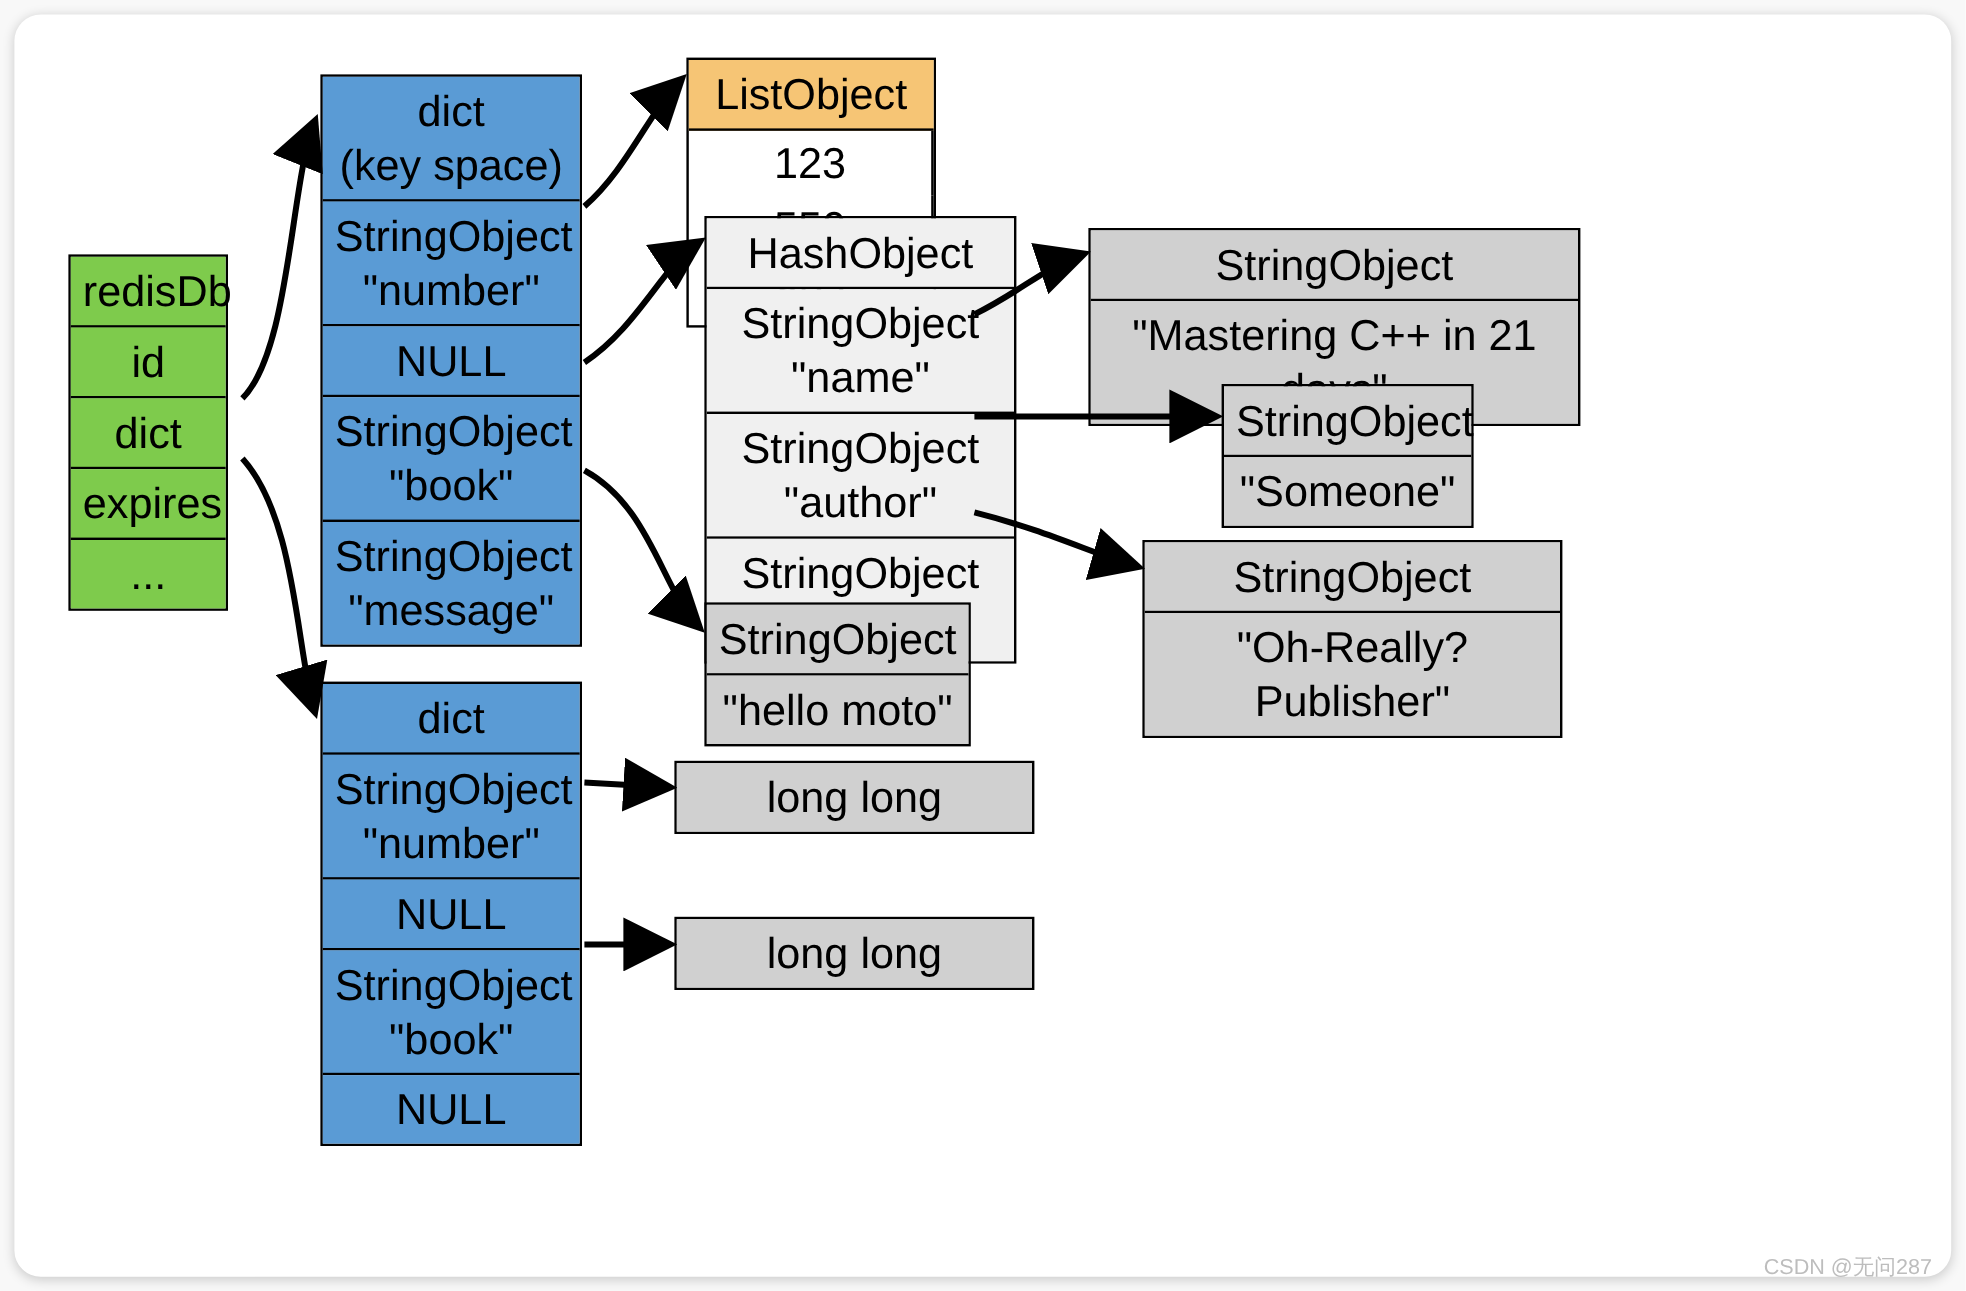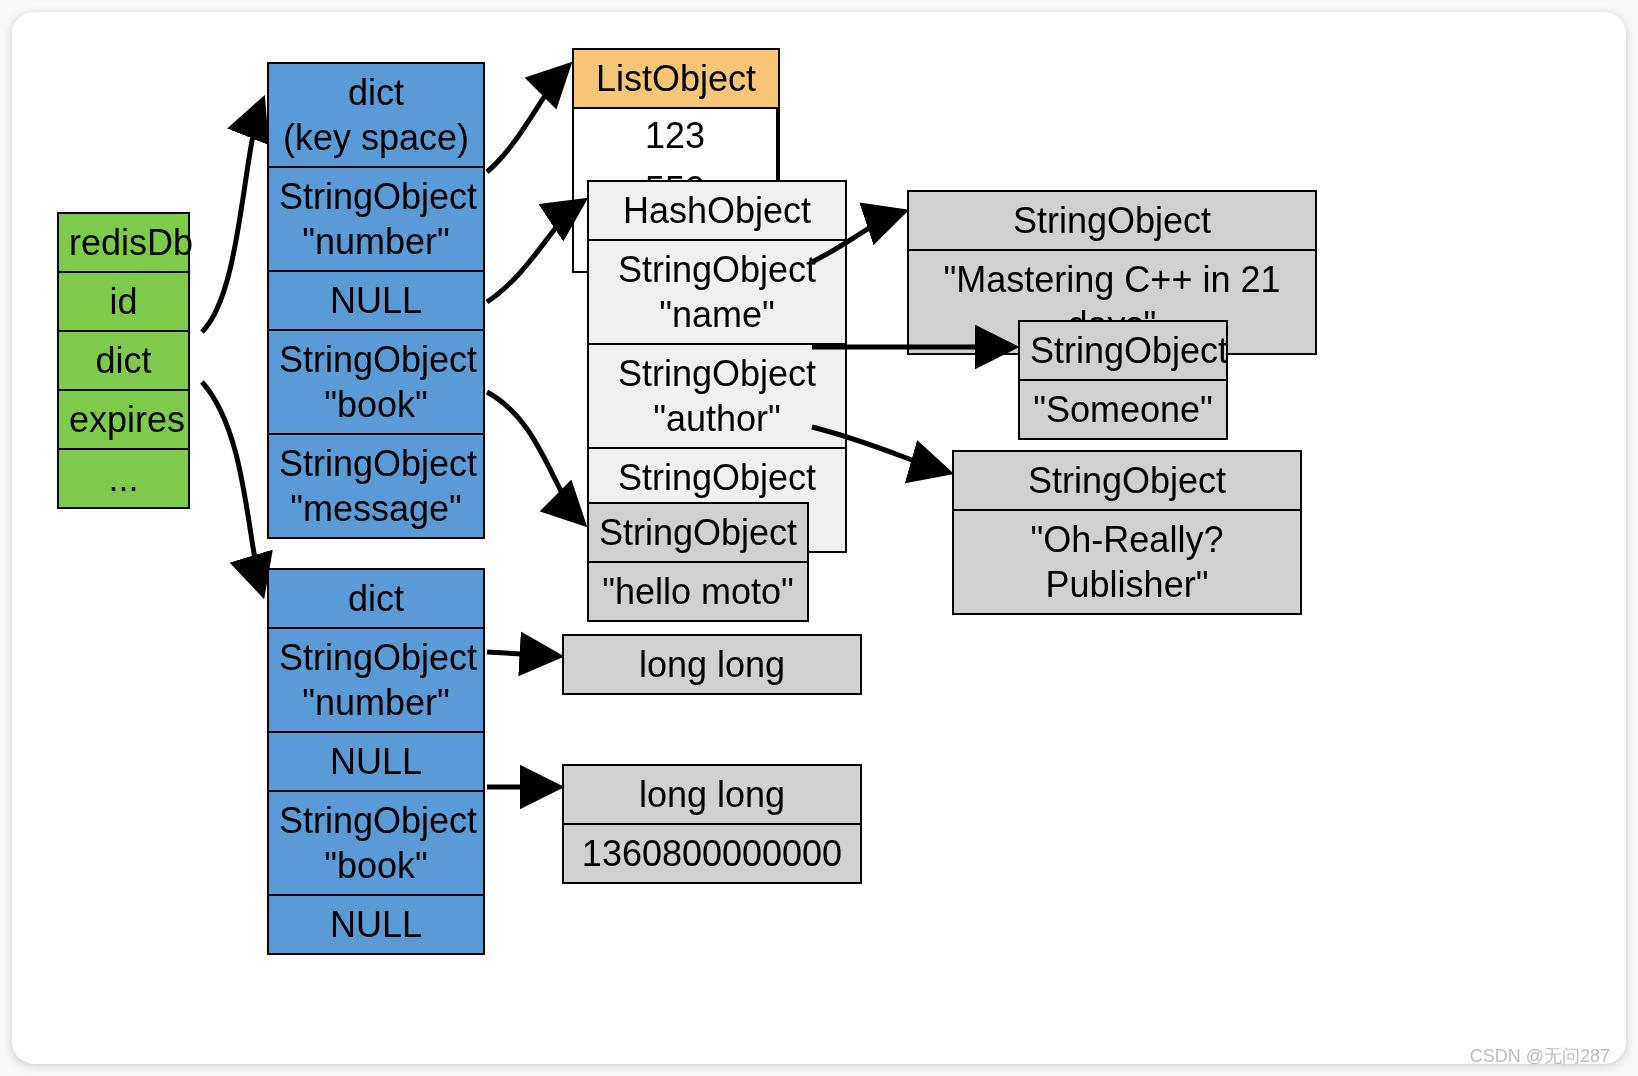--- a/index.html
+++ b/index.html
@@ -139,21 +139,20 @@
     <div class="cell">StringObject</div>
     <div class="cell">"Oh-Really? Publisher"</div>
   </div>
 
   <div class="node grey" style="left:550px; top:622px; width:300px;">
     <div class="cell">long long</div>
   </div>
 
   <div class="node grey" style="left:550px; top:752px; width:300px;">
     <div class="cell">long long</div>
-    <div class="cell">1360800000000</div>
   </div>
 
   <svg class="arrows">
     <defs>
       <marker id="ah" viewBox="0 0 12 12" refX="10" refY="6" markerWidth="9" markerHeight="9" orient="auto">
         <path d="M0,0 L12,6 L0,12 Z" fill="#000"></path>
       </marker>
     </defs>
 
     <path d="M190,320 C230,280 230,140 250,90" fill="none" stroke="#000" stroke-width="5" marker-end="url(#ah)"></path>

